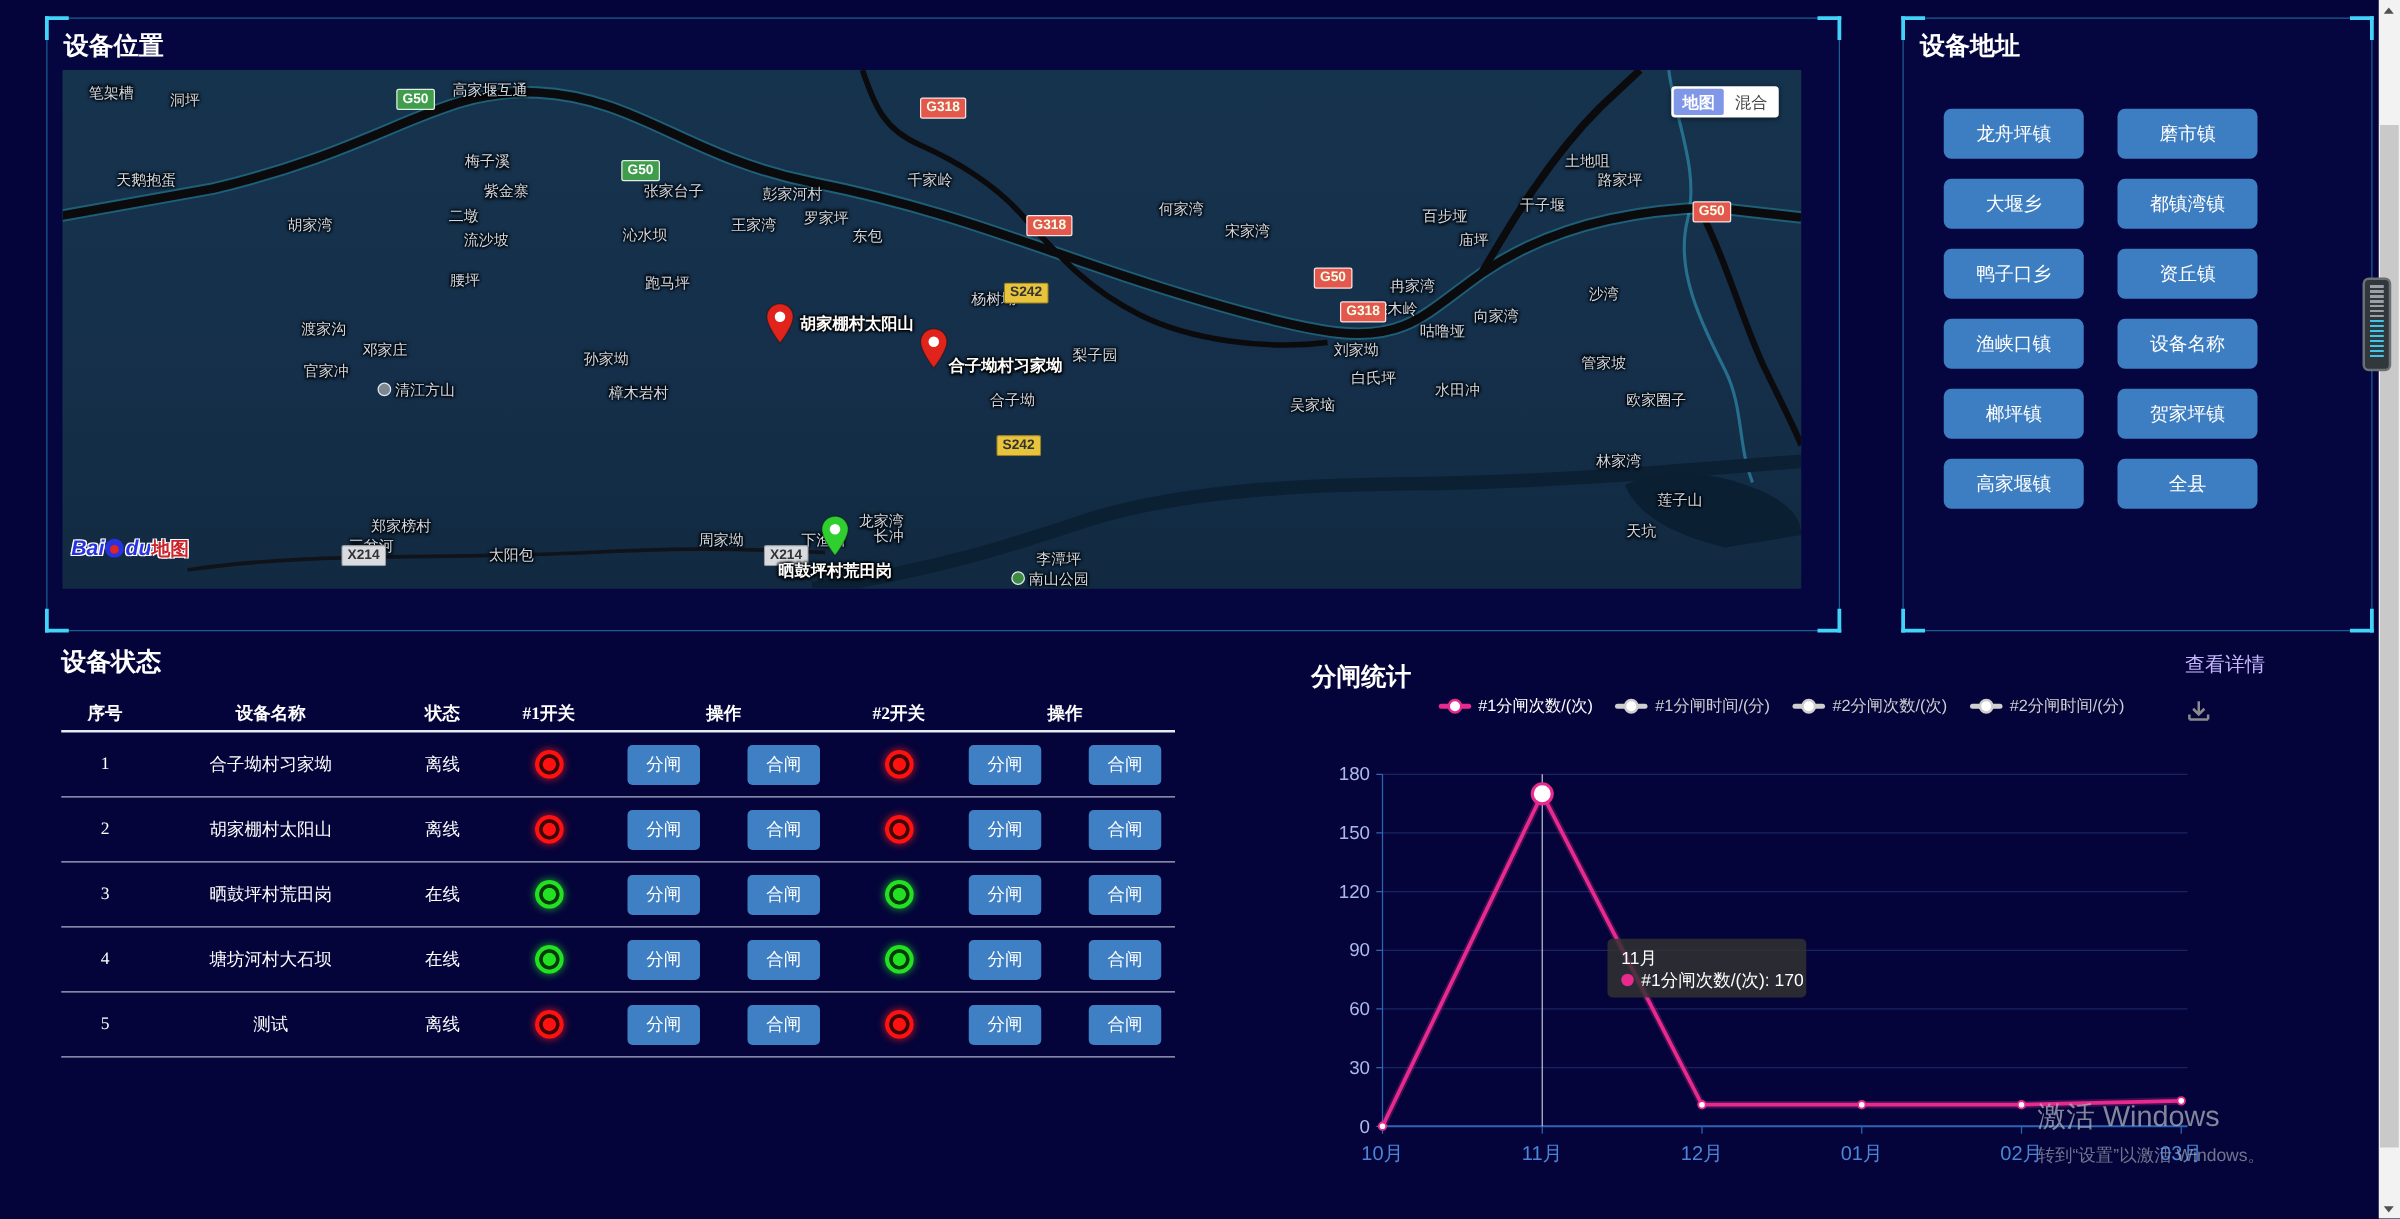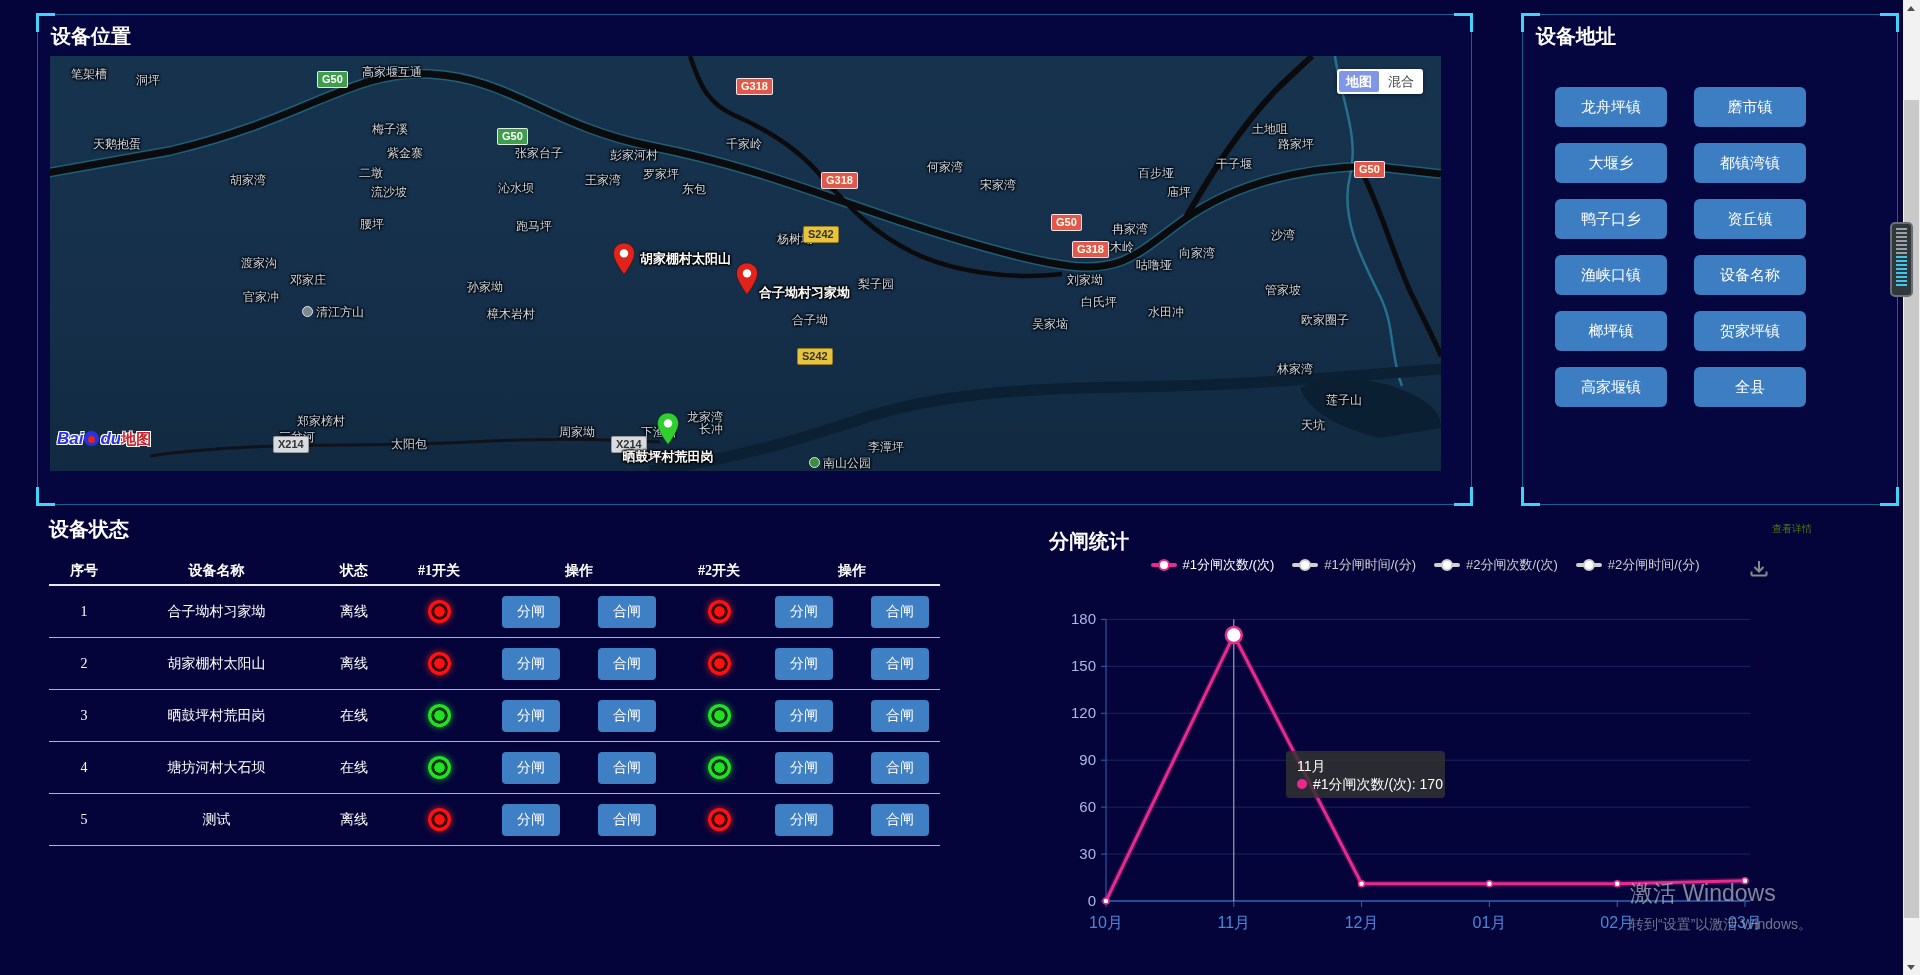--- a/index.html
+++ b/index.html
@@ -69,21 +69,21 @@
   .led{width:23px;height:23px;border-radius:50%;margin:0 auto;}
   .led.red{background:radial-gradient(circle,#ff1111 0 30%,#3a0606 34% 48%,#ff1111 52% 100%);box-shadow:0 0 7px rgba(255,30,30,.8);}
   .led.green{background:radial-gradient(circle,#22e022 0 30%,#06380a 34% 48%,#22e022 52% 100%);box-shadow:0 0 7px rgba(40,240,40,.7);}
   .ops{display:flex;justify-content:center;gap:38px;}
   .op-btn{background:#3f80c4;border:none;border-radius:4px;color:#fff;font-size:14px;font-family:inherit;
           padding:7px 15px;cursor:pointer;}
 
   
   #stats-section{position:absolute;left:1030px;top:504px;width:790px;height:447px;margin-top:16px;}
   #stats-title{position:absolute;left:19px;top:4px;}
-  #detail-link{position:absolute;right:8px;top:2px;font-size:10px;color:#4d7c0f;cursor:pointer;}
+  #detail-link{position:absolute;right:8px;top:2px;font-size:16px;color:#c4b5fd;cursor:pointer;}
   #download-icon{position:absolute;left:718px;top:38px;cursor:pointer;}
   #chart-legend{position:absolute;left:0;top:36px;width:100%;display:flex;justify-content:center;gap:18px;}
   .lg-item{display:flex;align-items:center;gap:6px;font-size:13px;cursor:pointer;}
   .lg-mark{position:relative;width:26px;height:4px;border-radius:2px;}
   .lg-dot{position:absolute;left:7px;top:-4px;width:8px;height:8px;border-radius:50%;background:#fff;border:2px solid #ccc;}
   #chart-svg{position:absolute;left:0;top:0;}
   #chart-tooltip{position:absolute;left:256px;top:231px;width:159px;height:47px;background:rgba(50,50,50,.84);
                  border-radius:4px;padding:6px 11px;box-sizing:border-box;font-size:14px;line-height:1.3;z-index:4;}
   #chart-tooltip .tt-row{display:flex;align-items:center;gap:6px;white-space:nowrap;}
   #chart-tooltip .tt-dot{width:10px;height:10px;border-radius:50%;flex:0 0 auto;}
@@ -184,21 +184,21 @@
           <span class="map-label" style="left: 1215px; top: 226px;">管家坡</span>
           <span class="map-label" style="left: 1251px; top: 256px;">欧家圈子</span>
           <span class="map-label" style="left: 1227px; top: 305px;">林家湾</span>
           <span class="map-label" style="left: 1276px; top: 336px;">莲子山</span>
           <span class="map-label" style="left: 1251px; top: 361px;">天坑</span>
           <span class="map-label" style="left: 727px; top: 175px;">杨树坳</span>
           <span class="map-label" style="left: 742px; top: 256px;">合子坳</span>
           <span class="map-label" style="left: 637px; top: 353px;">龙家湾</span>
           <span class="map-label" style="left: 591px; top: 368px;">下渔口</span>
           <span class="map-label" style="left: 649px; top: 365px;">长冲</span>
-          <span class="map-label" style="left: 818px; top: 383px;">李潭坪</span>
+          <span class="map-label" style="left: 779px; top: 383px;">李潭坪</span>
           <span class="map-label" style="left: 759px; top: 399px;"><span class="dot-ico park"></span>南山公园</span>
           <span class="map-label" style="left: 229px; top: 373px;">三岔河</span>
           <span class="map-label" style="left: 341px; top: 380px;">太阳包</span>
           <span class="map-label" style="left: 509px; top: 368px;">周家坳</span>
         </div>
       <div id="map-badges">
           <span class="badge green" style="left: 267px; top: 15px;">G50</span>
           <span class="badge green" style="left: 447px; top: 72px;">G50</span>
           <span class="badge red" style="left: 1001px; top: 158px;">G50</span>
           <span class="badge red" style="left: 1304px; top: 105px;">G50</span>

